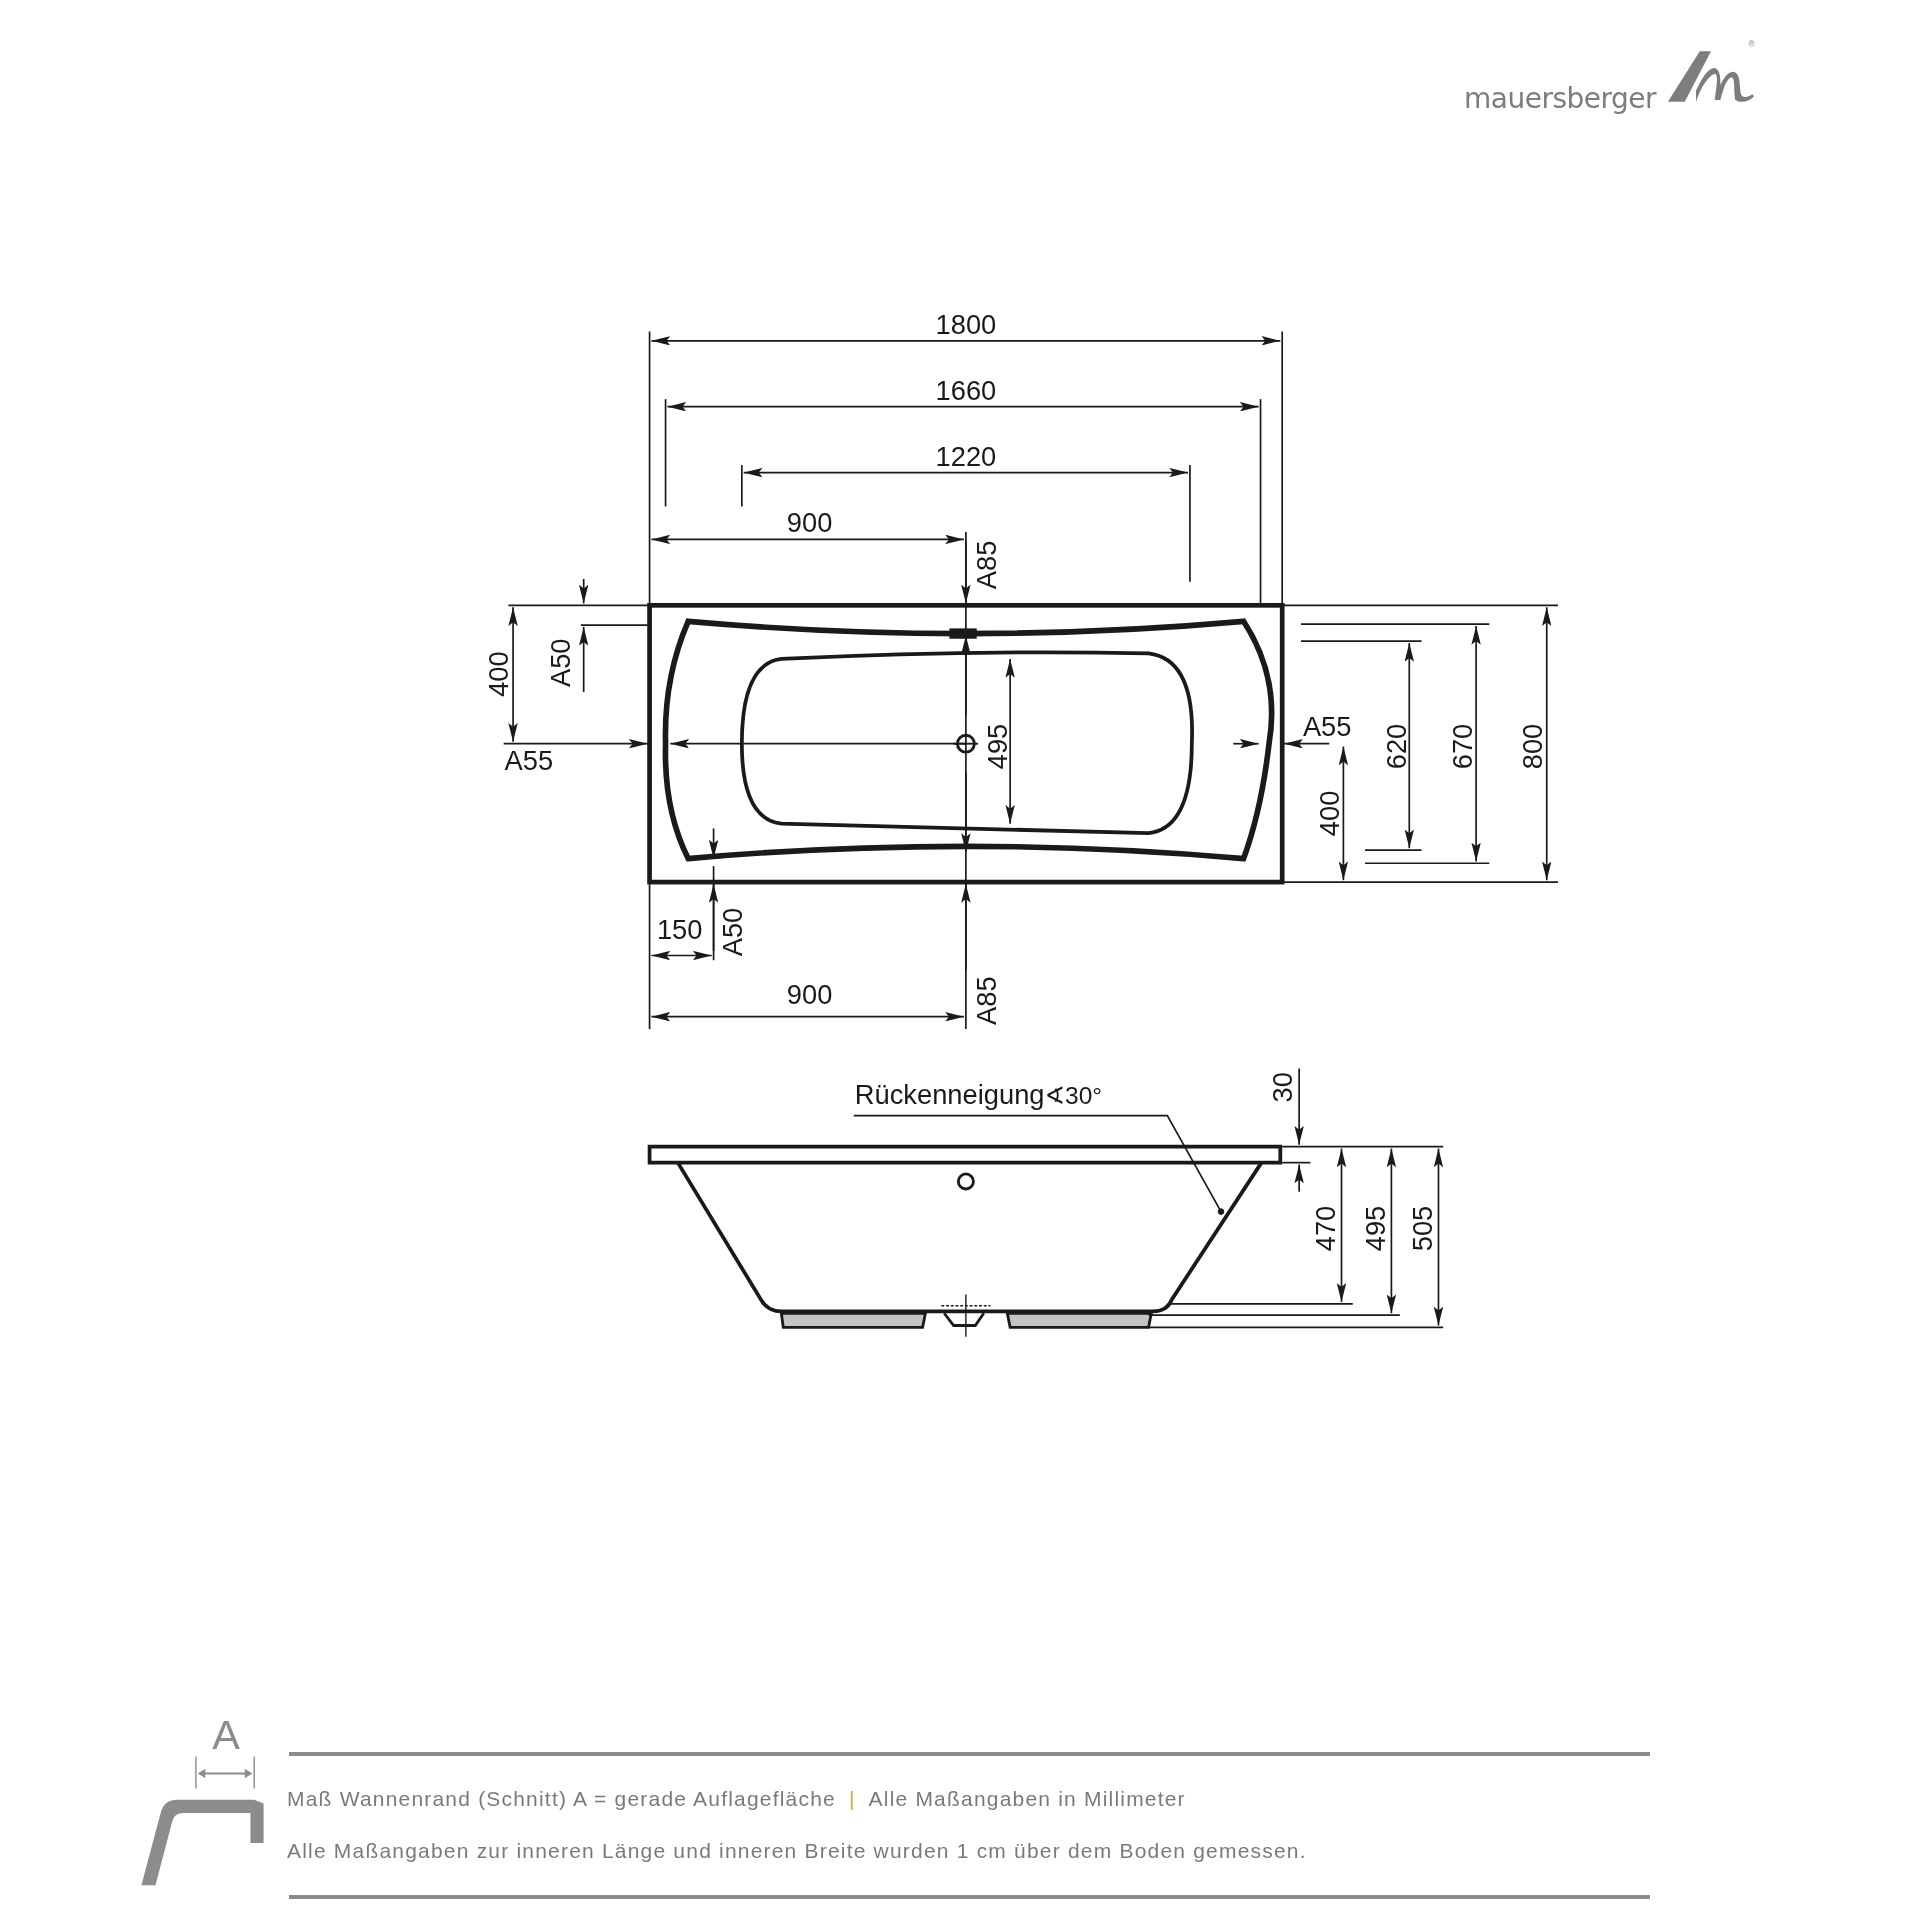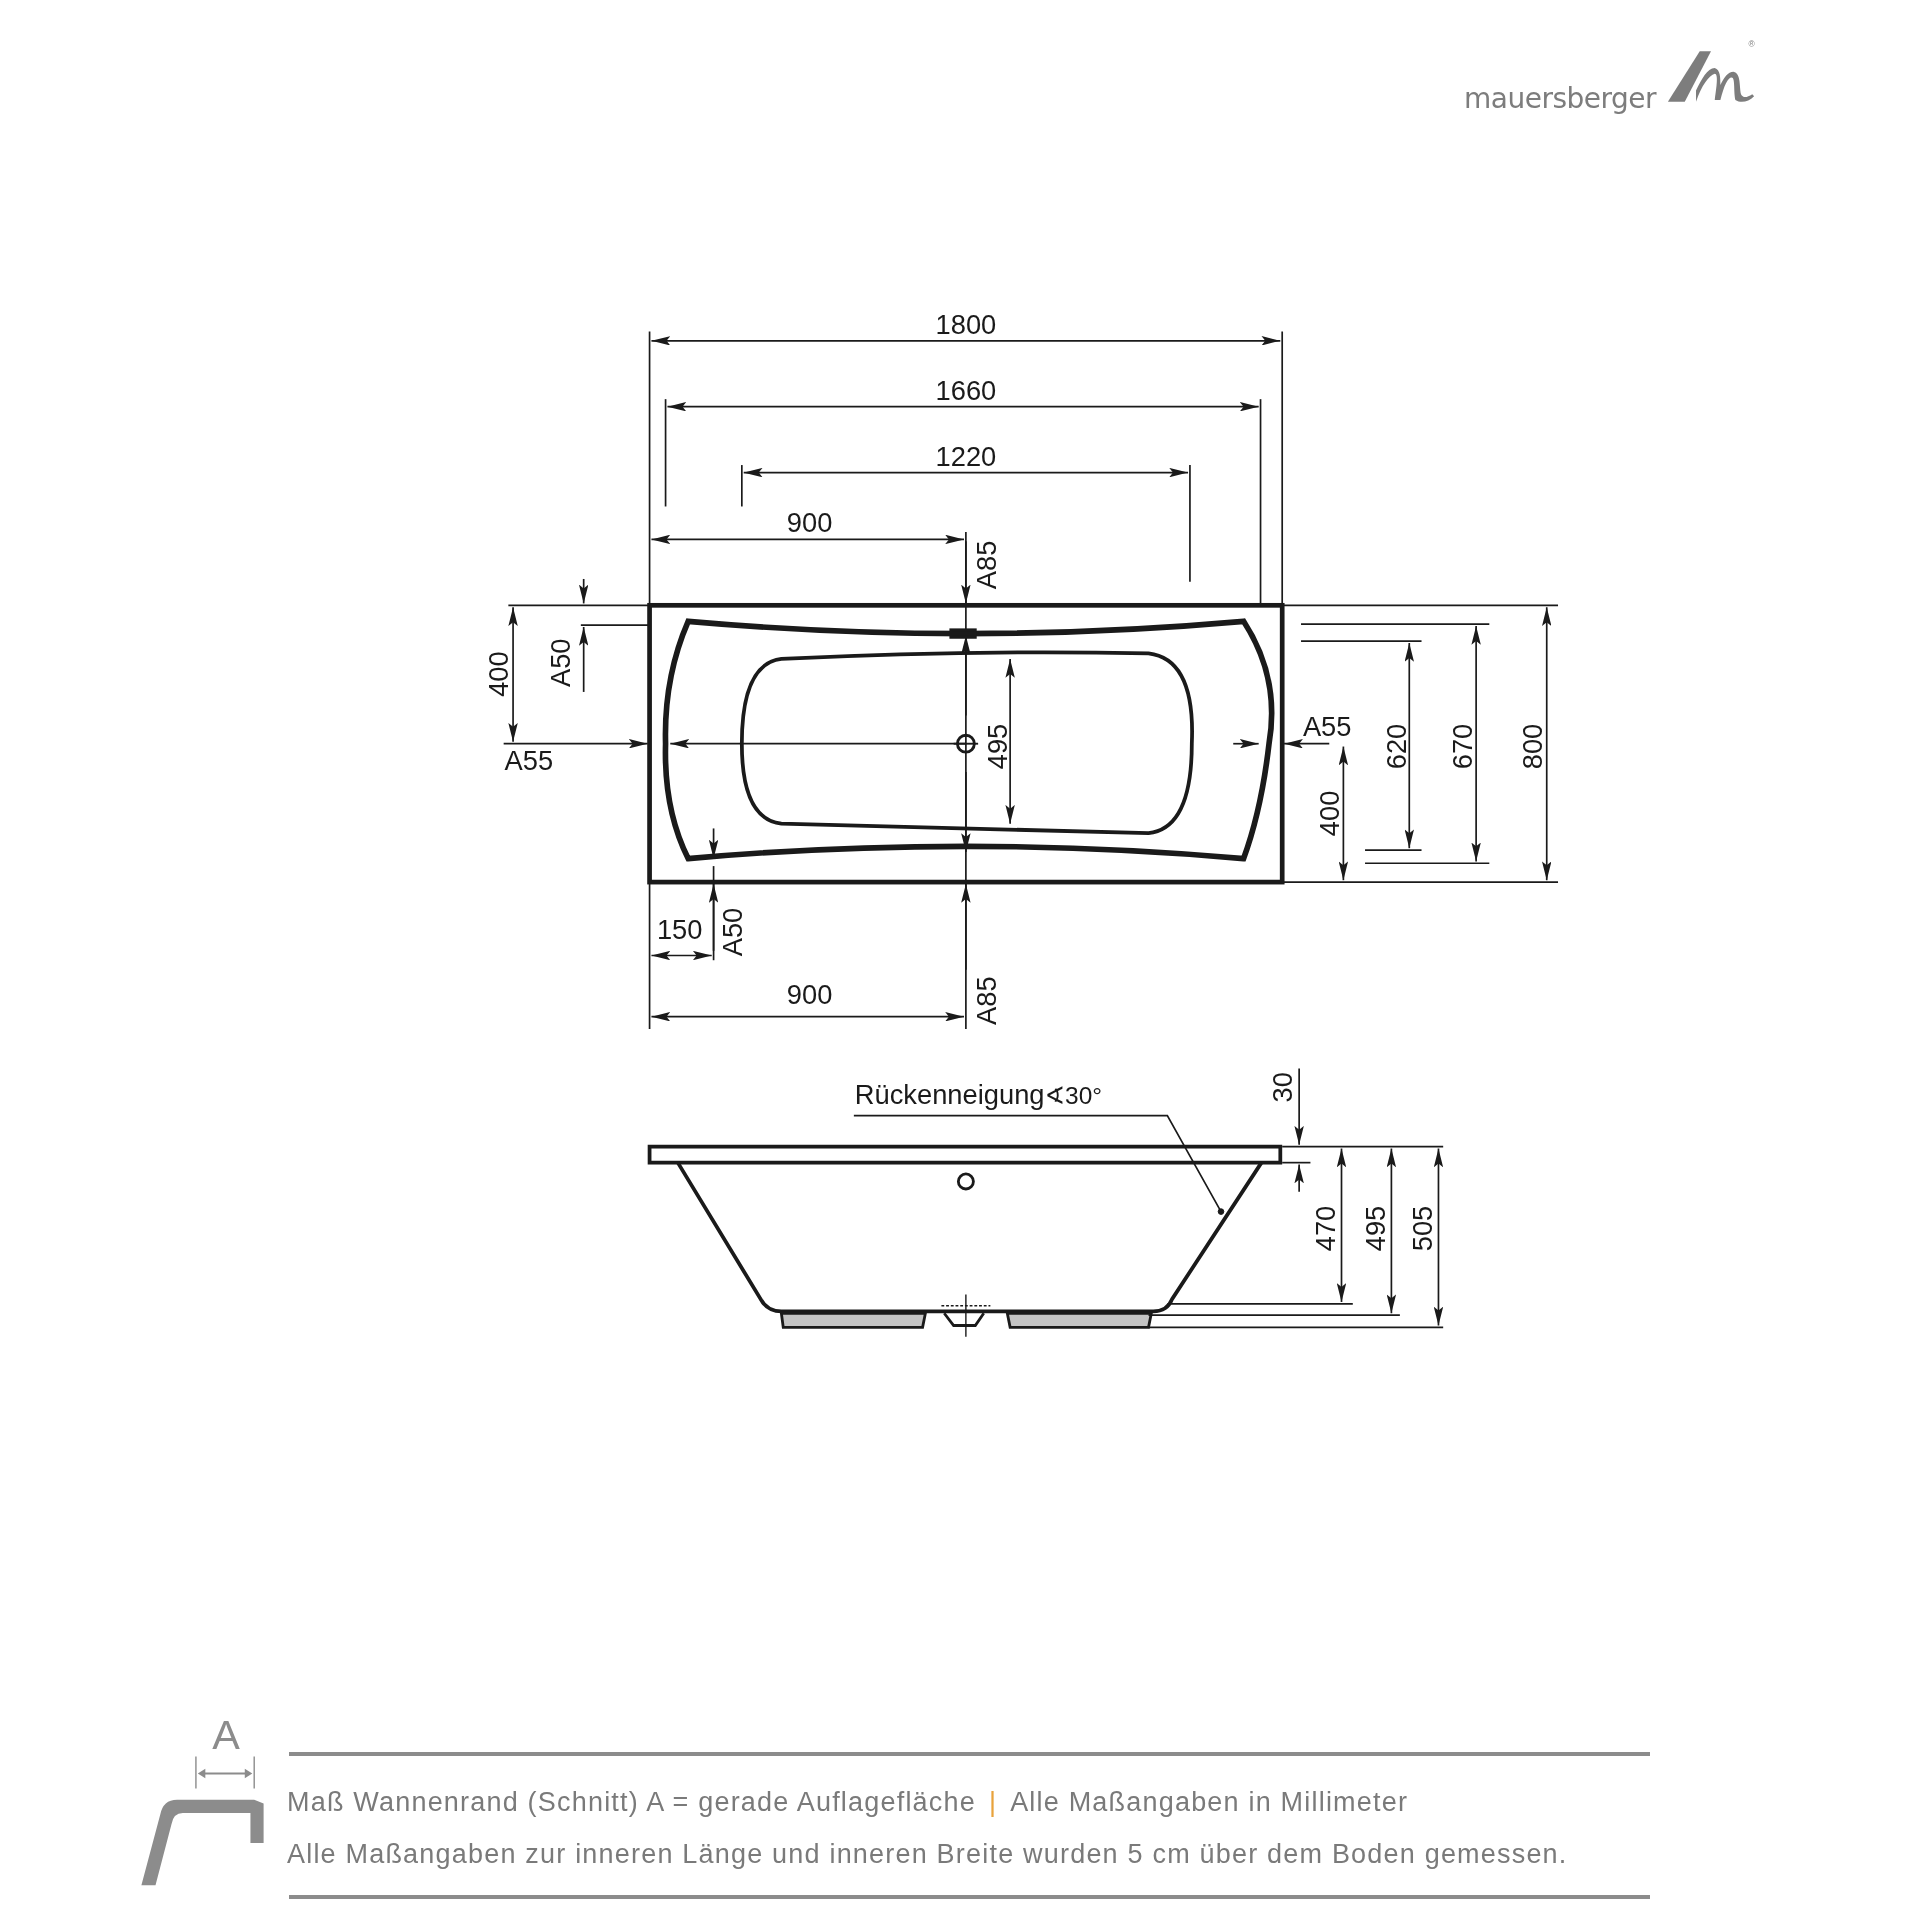--- a/index.html
+++ b/index.html
@@ -3,21 +3,21 @@
 <meta charset="utf-8">
 <style>
   html, body { margin:0; padding:0; background:#ffffff; }
   body { width:1928px; height:1928px; position:relative; overflow:hidden; font-family:"Liberation Sans", sans-serif; }
   .logo { position:absolute; left:1464px; top:38px; height:75px; display:flex; align-items:flex-end; }
   .logo-text { font-family:"DejaVu Sans", sans-serif; font-size:28px; color:#7d7d7d; letter-spacing:-0.5px; line-height:1; }
   .logo-mark { margin-left:7.5px; }
   .drawing { position:absolute; left:0; top:0; }
   .dimtxt { font-family:"Liberation Sans", sans-serif; font-size:29px; fill:#1a1a1a; }
   .footer-line { position:absolute; left:289px; width:1361px; height:3.8px; background:#8c8c8c; }
-  .footer-text { position:absolute; left:287px; font-family:"Liberation Sans", sans-serif; font-size:27px; color:#7a7a7a; letter-spacing:1.2px; white-space:nowrap; }
+  .footer-text { position:absolute; left:287px; font-family:"Liberation Sans", sans-serif; font-size:21px; color:#7a7a7a; letter-spacing:1.2px; white-space:nowrap; }
   .sep { color:#e8a33c; margin:0 13px; }
   .legend-icon { position:absolute; left:132px; top:1702px; }
 </style>
 </head>
 <body>
 
 <div class="logo">
   <span class="logo-text">mauersberger</span>
   <svg class="logo-mark" width="94" height="75" viewBox="0 0 100 80">
     <path d="M4 68 L38 14 L50 14 L22 68 Z" fill="#7d7d7d"></path>
@@ -168,16 +168,16 @@
   <line x1="74" y1="76" x2="124" y2="76" stroke="#8c8c8c" stroke-width="2"></line>
   <path d="M70 76 L78 71 L78 81 Z M128 76 L120 71 L120 81 Z" fill="#8c8c8c"></path>
   <path d="M10 195 L30 120 Q33 104 48 104 L130 104 L140 108 L140 150 L126 150 L126 118 L54 118 Q44 118 42 130 L25 195 Z" fill="#8c8c8c"></path>
 </svg>
 
 <div class="footer-line" style="top:1752px;"></div>
 <div class="footer-text" style="top:1787px;">
   <span>Maß Wannenrand (Schnitt) A = gerade Auflagefläche</span><span class="sep">|</span><span>Alle Maßangaben in Millimeter</span>
 </div>
 <div class="footer-text" style="top:1839px;">
-  <span>Alle Maßangaben zur inneren Länge und inneren Breite wurden 5 cm über dem Boden gemessen.</span>
+  <span>Alle Maßangaben zur inneren Länge und inneren Breite wurden 1 cm über dem Boden gemessen.</span>
 </div>
 <div class="footer-line" style="top:1895px;"></div>
 
 
 </body></html>

